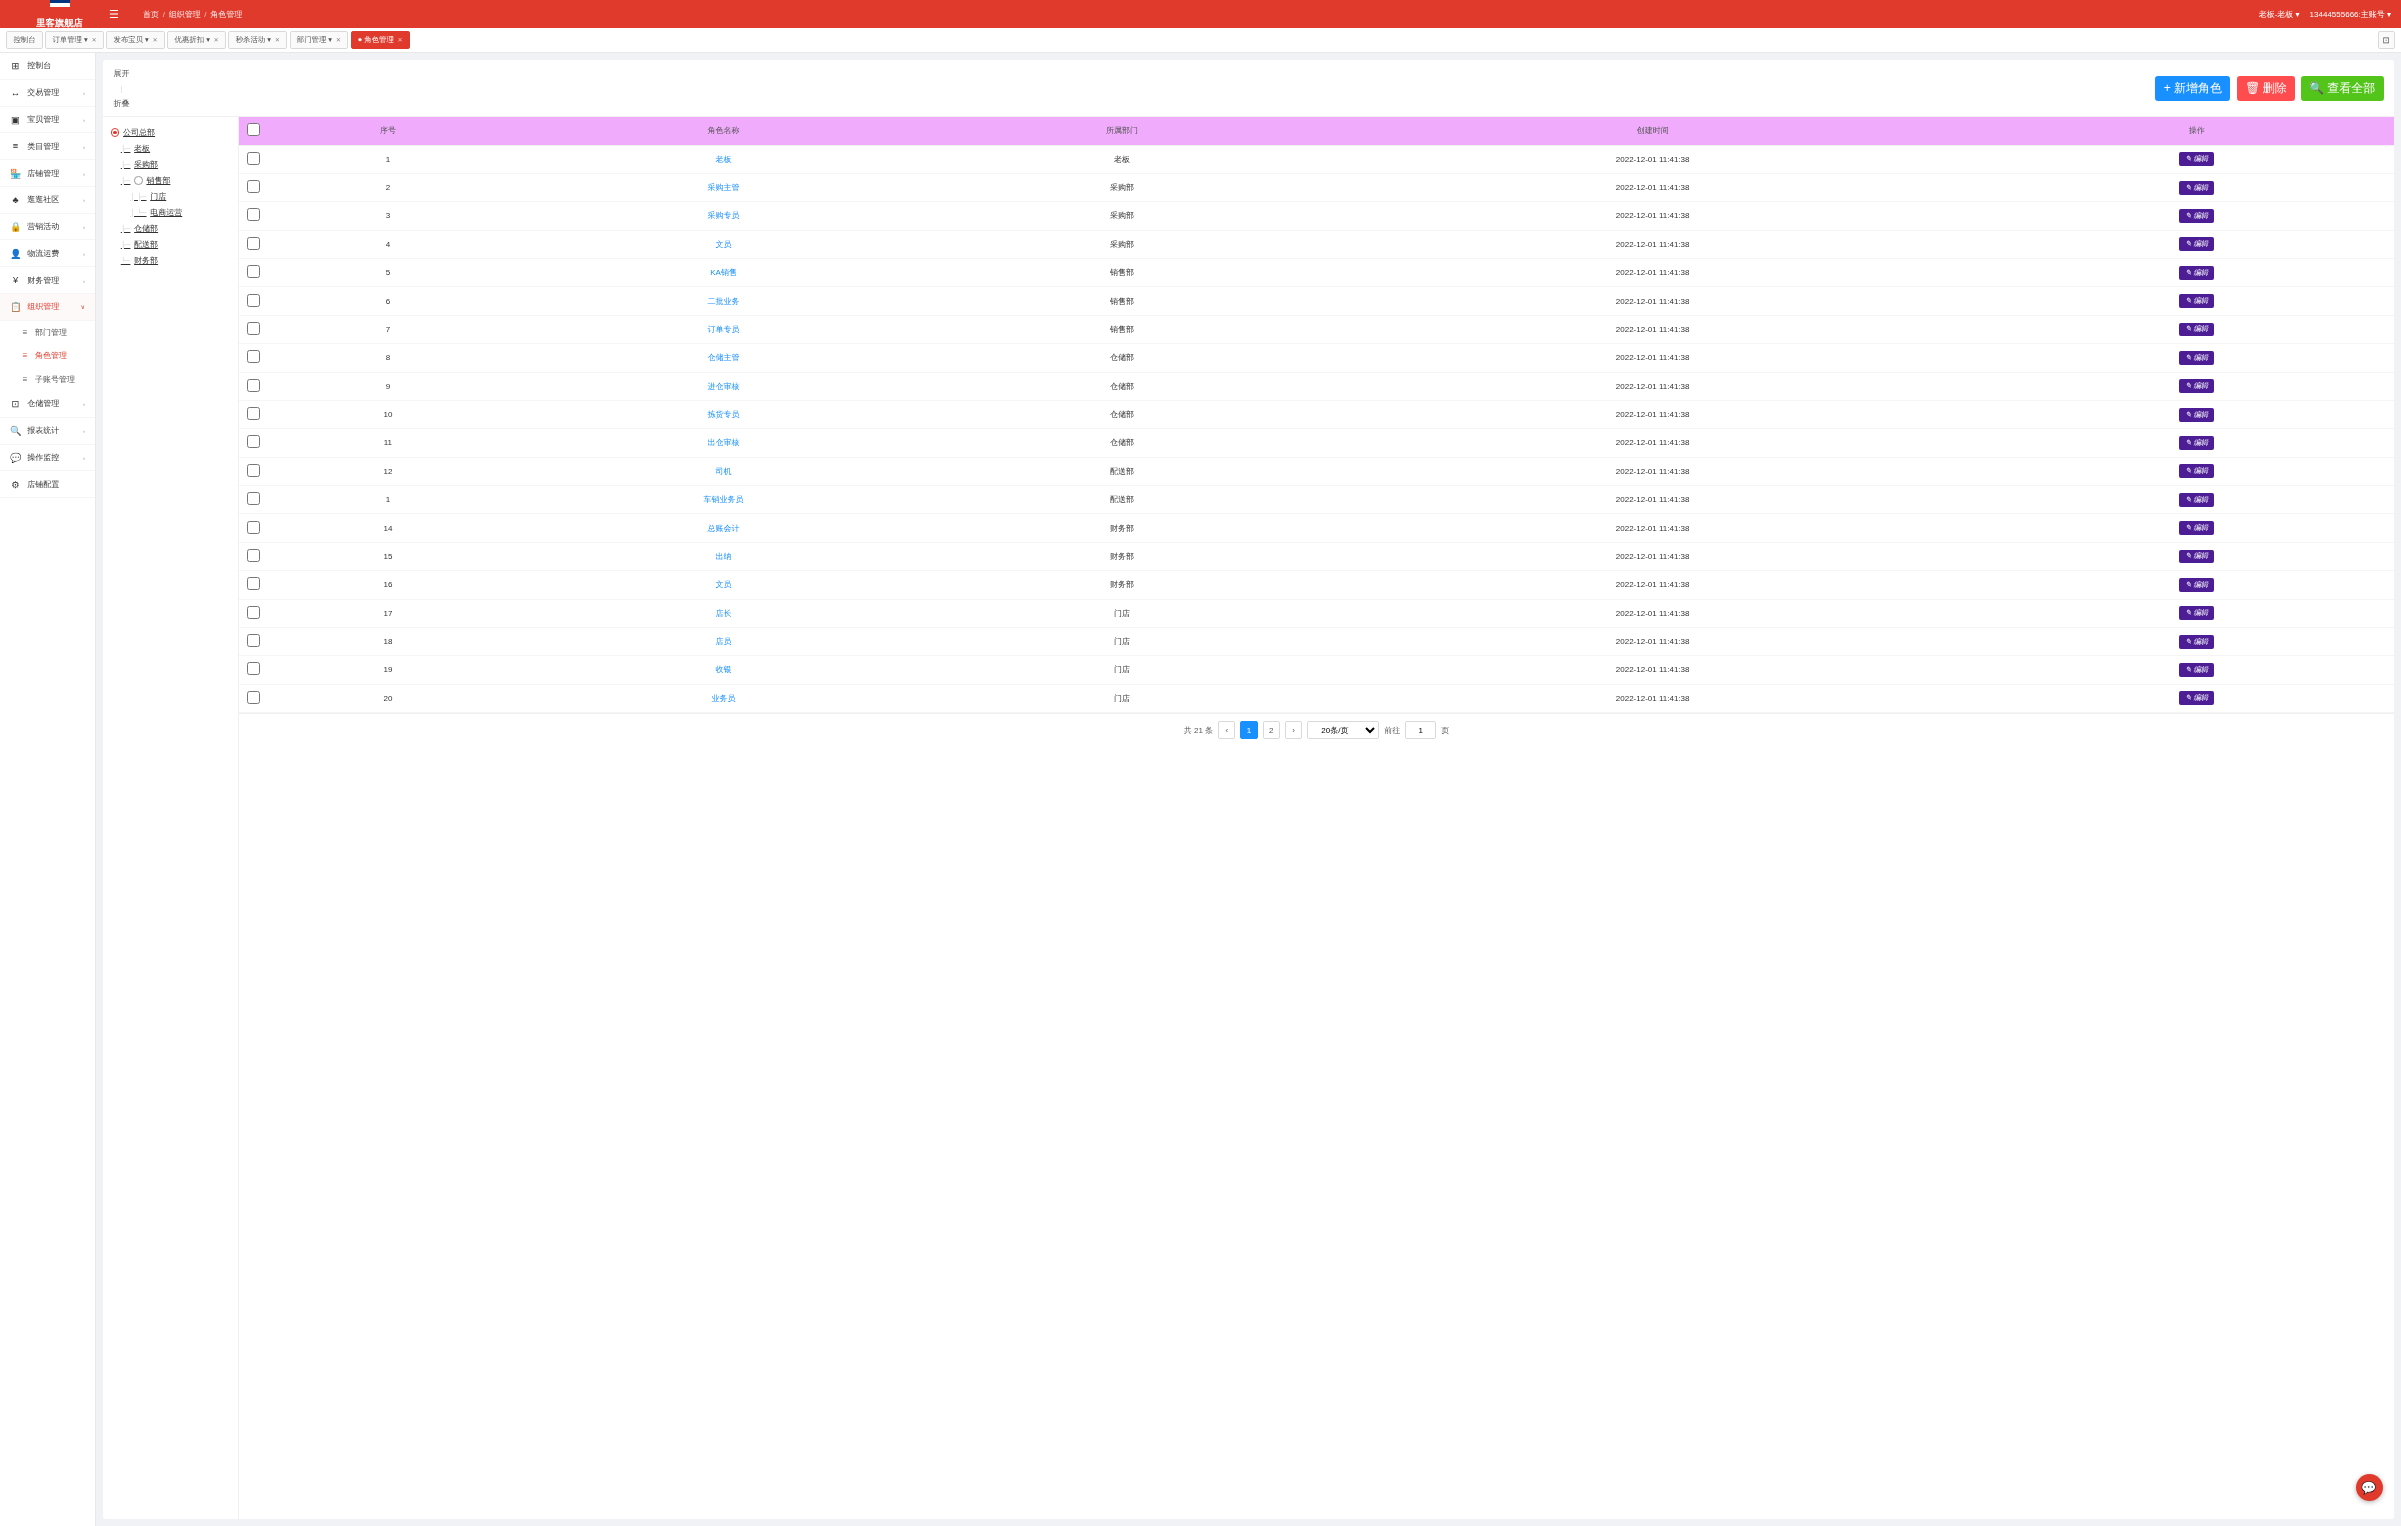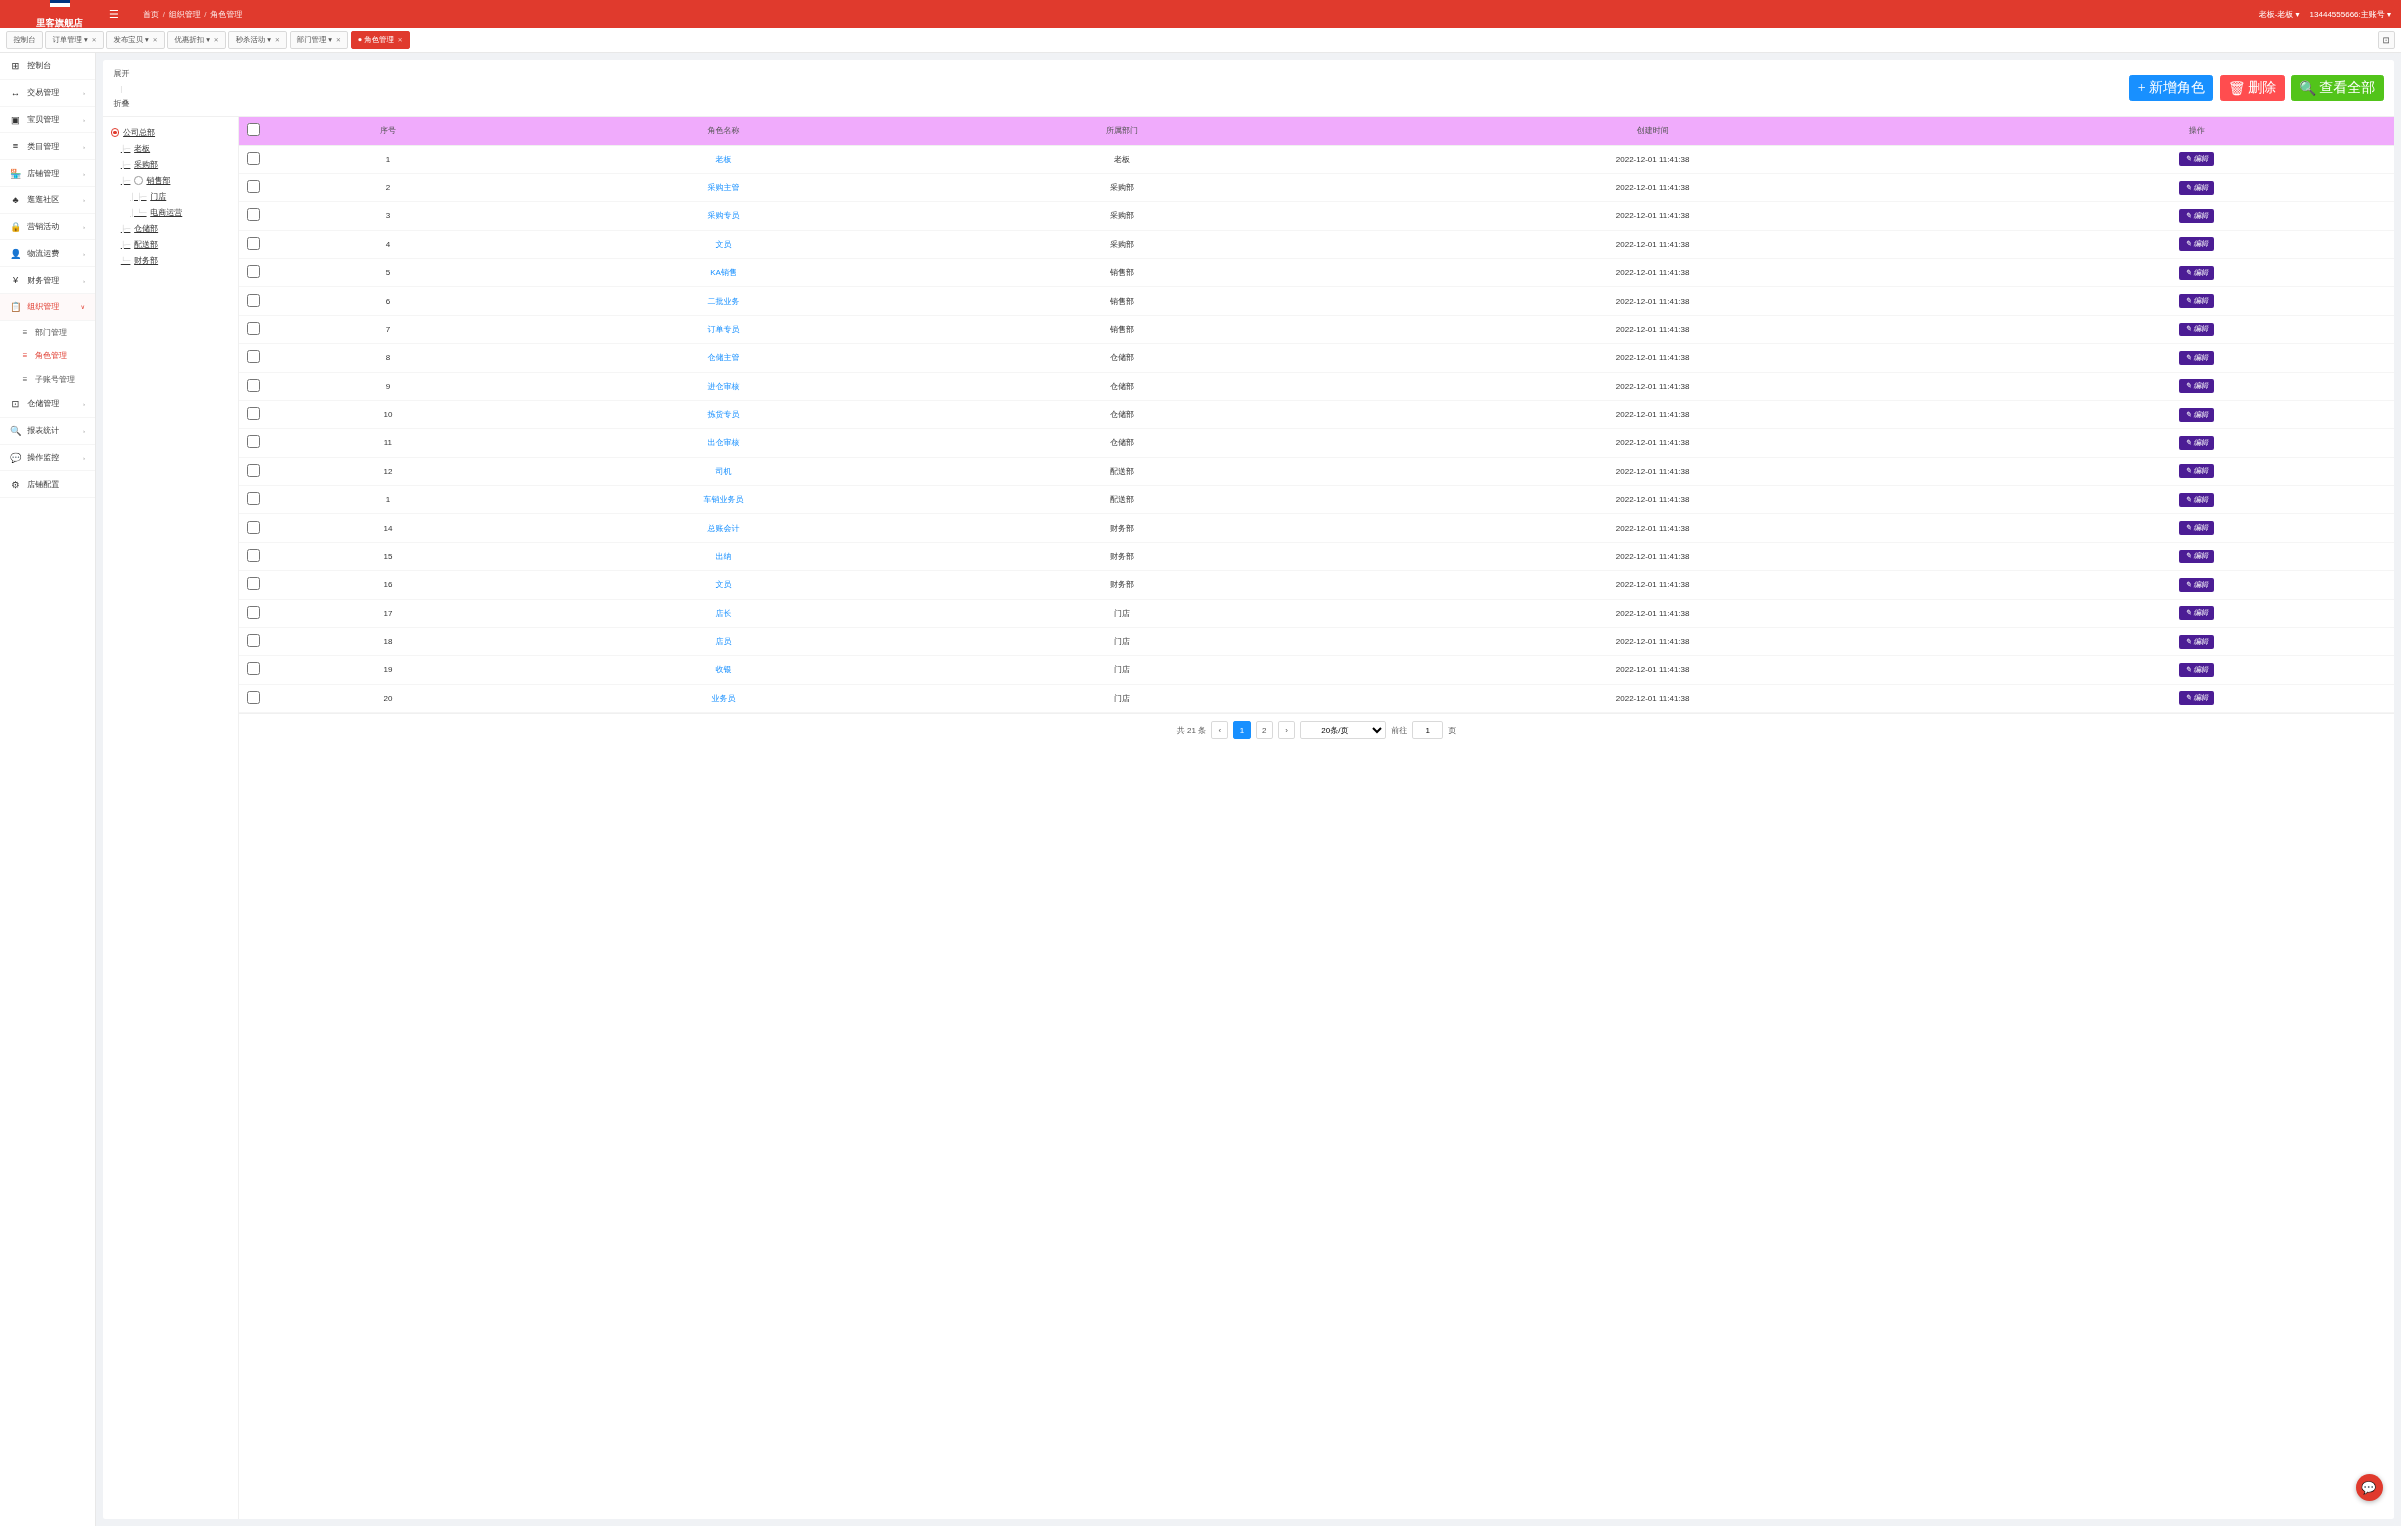--- a/index.html
+++ b/index.html
@@ -68,21 +68,21 @@
     .content-area { flex: 1; overflow: hidden; display: flex; flex-direction: column; background: #f0f2f5; padding: 7.4px; gap: 7.4px; }
 
     
     .panel { background: #fff; border-radius: 2.5px; overflow: hidden; }
 
     
     .main-panel { flex: 1; display: flex; flex-direction: column; overflow: hidden; }
 
     
     .toolbar { display: flex; align-items: center; padding: 7.4px 10px; gap: 6.2px; border-bottom: 0.6px solid #f0f0f0; }
-    .btn { display: inline-flex; align-items: center; gap: 2.5px; padding: 3.1px 7.4px; border-radius: 2.5px; font-size: 14px; cursor: pointer; border: 0.6px solid transparent; font-family: Liberation Serif, serif; }
+    .btn { display: inline-flex; align-items: center; gap: 2.5px; padding: 3.1px 7.4px; border-radius: 2.5px; font-size: 12px; cursor: pointer; border: 0.6px solid transparent; }
     .btn-primary { background: #1890ff; color: #fff; border-color: #1890ff; }
     .btn-danger { background: #ff4d4f; color: #fff; border-color: #ff4d4f; }
     .btn-success { background: #52c41a; color: #fff; border-color: #52c41a; }
     .expand-collapse { display: flex; align-items: center; gap: 5px; margin-right: auto; font-size: 8px; color: #555; flex-direction: column; }
     .expand-collapse span { cursor: pointer; }
     .expand-collapse .sep { color: #d9d9d9; }
 
     
     .content-split { display: flex; flex: 1; overflow: hidden; }
 
@@ -104,21 +104,21 @@
     .td-link { color: #1890ff; cursor: pointer; }
     .btn-edit { background: #4c1d95; color: #fff; border: none; border-radius: 1.9px; padding: 1.9px 6.2px; font-size: 7.4px; cursor: pointer; display: inline-flex; align-items: center; gap: 1.9px; font-style: italic; }
     .checkbox-cell { width: 25px; }
     input[type=checkbox] { cursor: pointer; }
 
     
     .pagination { display: flex; align-items: center; justify-content: center; padding: 7.4px 10px; gap: 5px; border-top: 0.6px solid #f0f0f0; font-size: 8px; color: #555; }
     .page-btn { width: 17.3px; height: 17.3px; display: flex; align-items: center; justify-content: center; border: 0.6px solid #d9d9d9; border-radius: 1.9px; cursor: pointer; background: #fff; font-size: 8px; }
     .page-btn.active { background: #1890ff; color: #fff; border-color: #1890ff; }
     .page-input { width: 31px; height: 17.3px; border: 0.6px solid #d9d9d9; border-radius: 1.9px; text-align: center; font-size: 8px; padding: 0 2.5px; }
-    .page-select { height: 17.3px; border: 0.6px solid #d9d9d9; border-radius: 1.9px; font-size: 8px; padding: 0 16px; background: #fff; }
+    .page-select { height: 17.3px; border: 0.6px solid #d9d9d9; border-radius: 1.9px; font-size: 8px; padding: 0 9px; background: #fff; }
 
     
     .float-btn { position: fixed; bottom: 25px; right: 18.5px; width: 27px; height: 27px; border-radius: 50%; background: #e03a2d; color: #fff; display: flex; align-items: center; justify-content: center; font-size: 12.3px; cursor: pointer; box-shadow: 0 1.2px 5px rgba(0,0,0,0.3); }
 
     ::-webkit-scrollbar { width: 3.7px; height: 3.7px; }
     ::-webkit-scrollbar-track { background: #f1f1f1; }
     ::-webkit-scrollbar-thumb { background: #ccc; border-radius: 1.9px; }
   </style>
 </head>
 <body>

